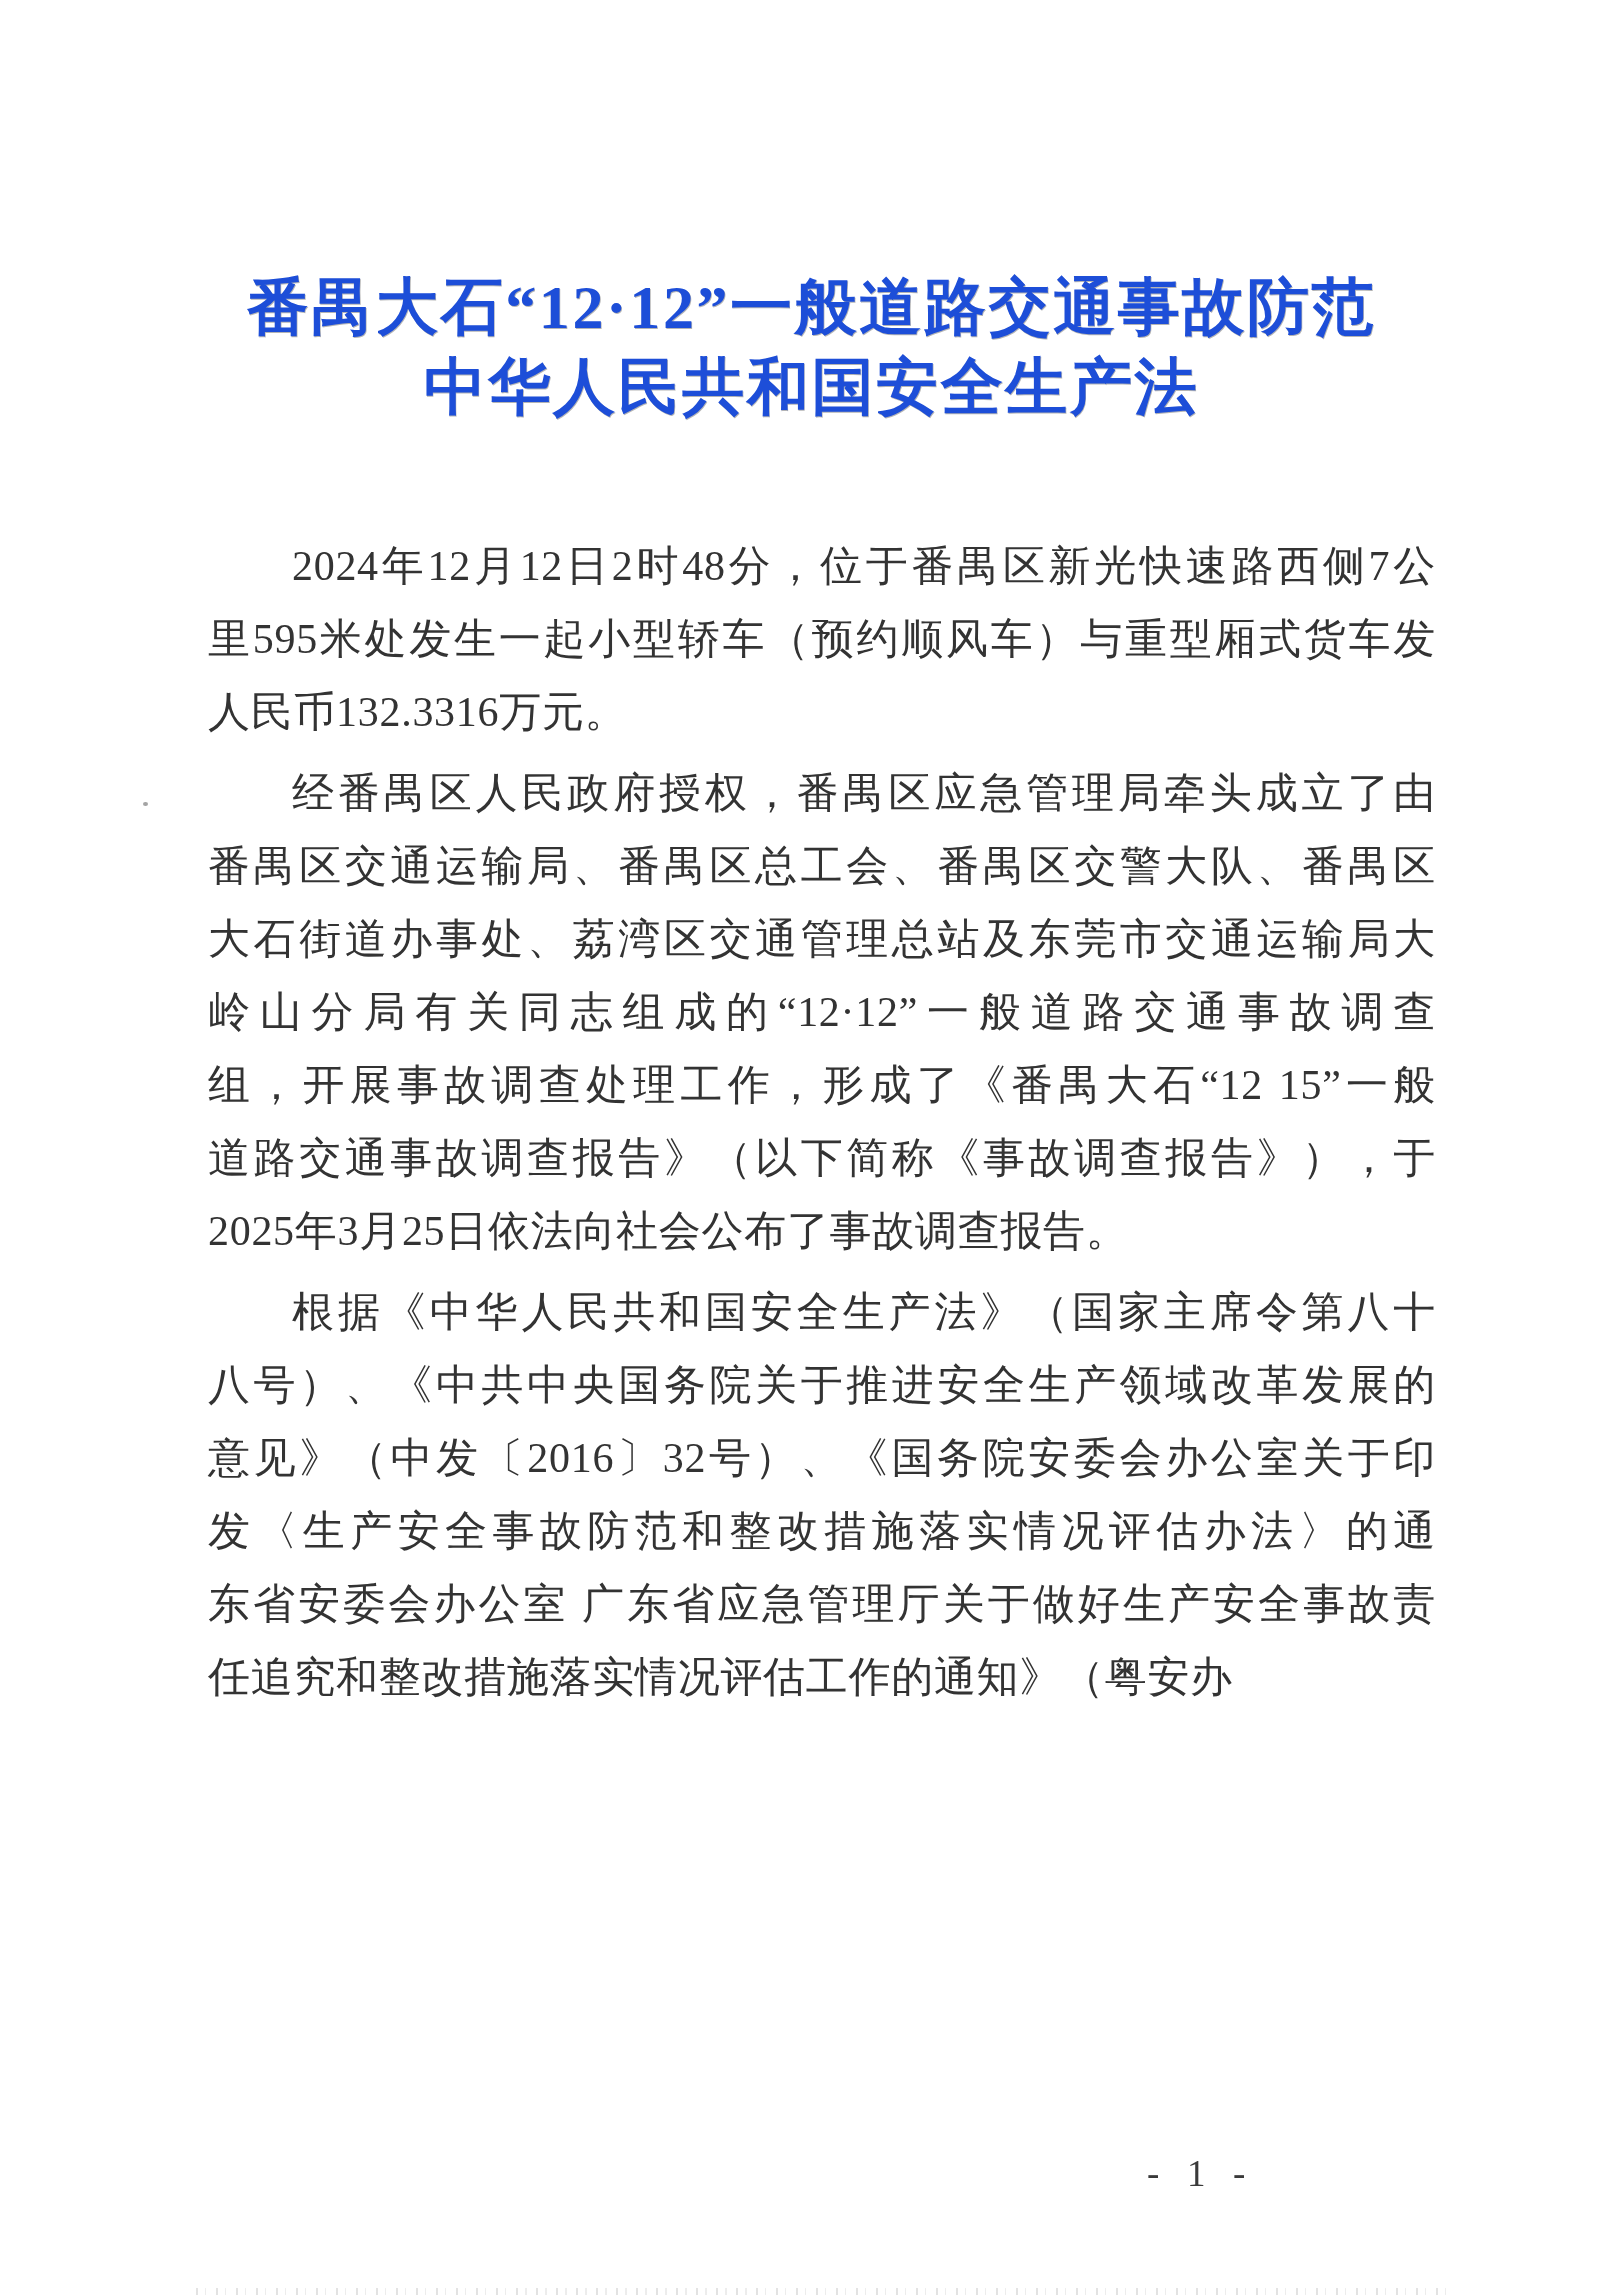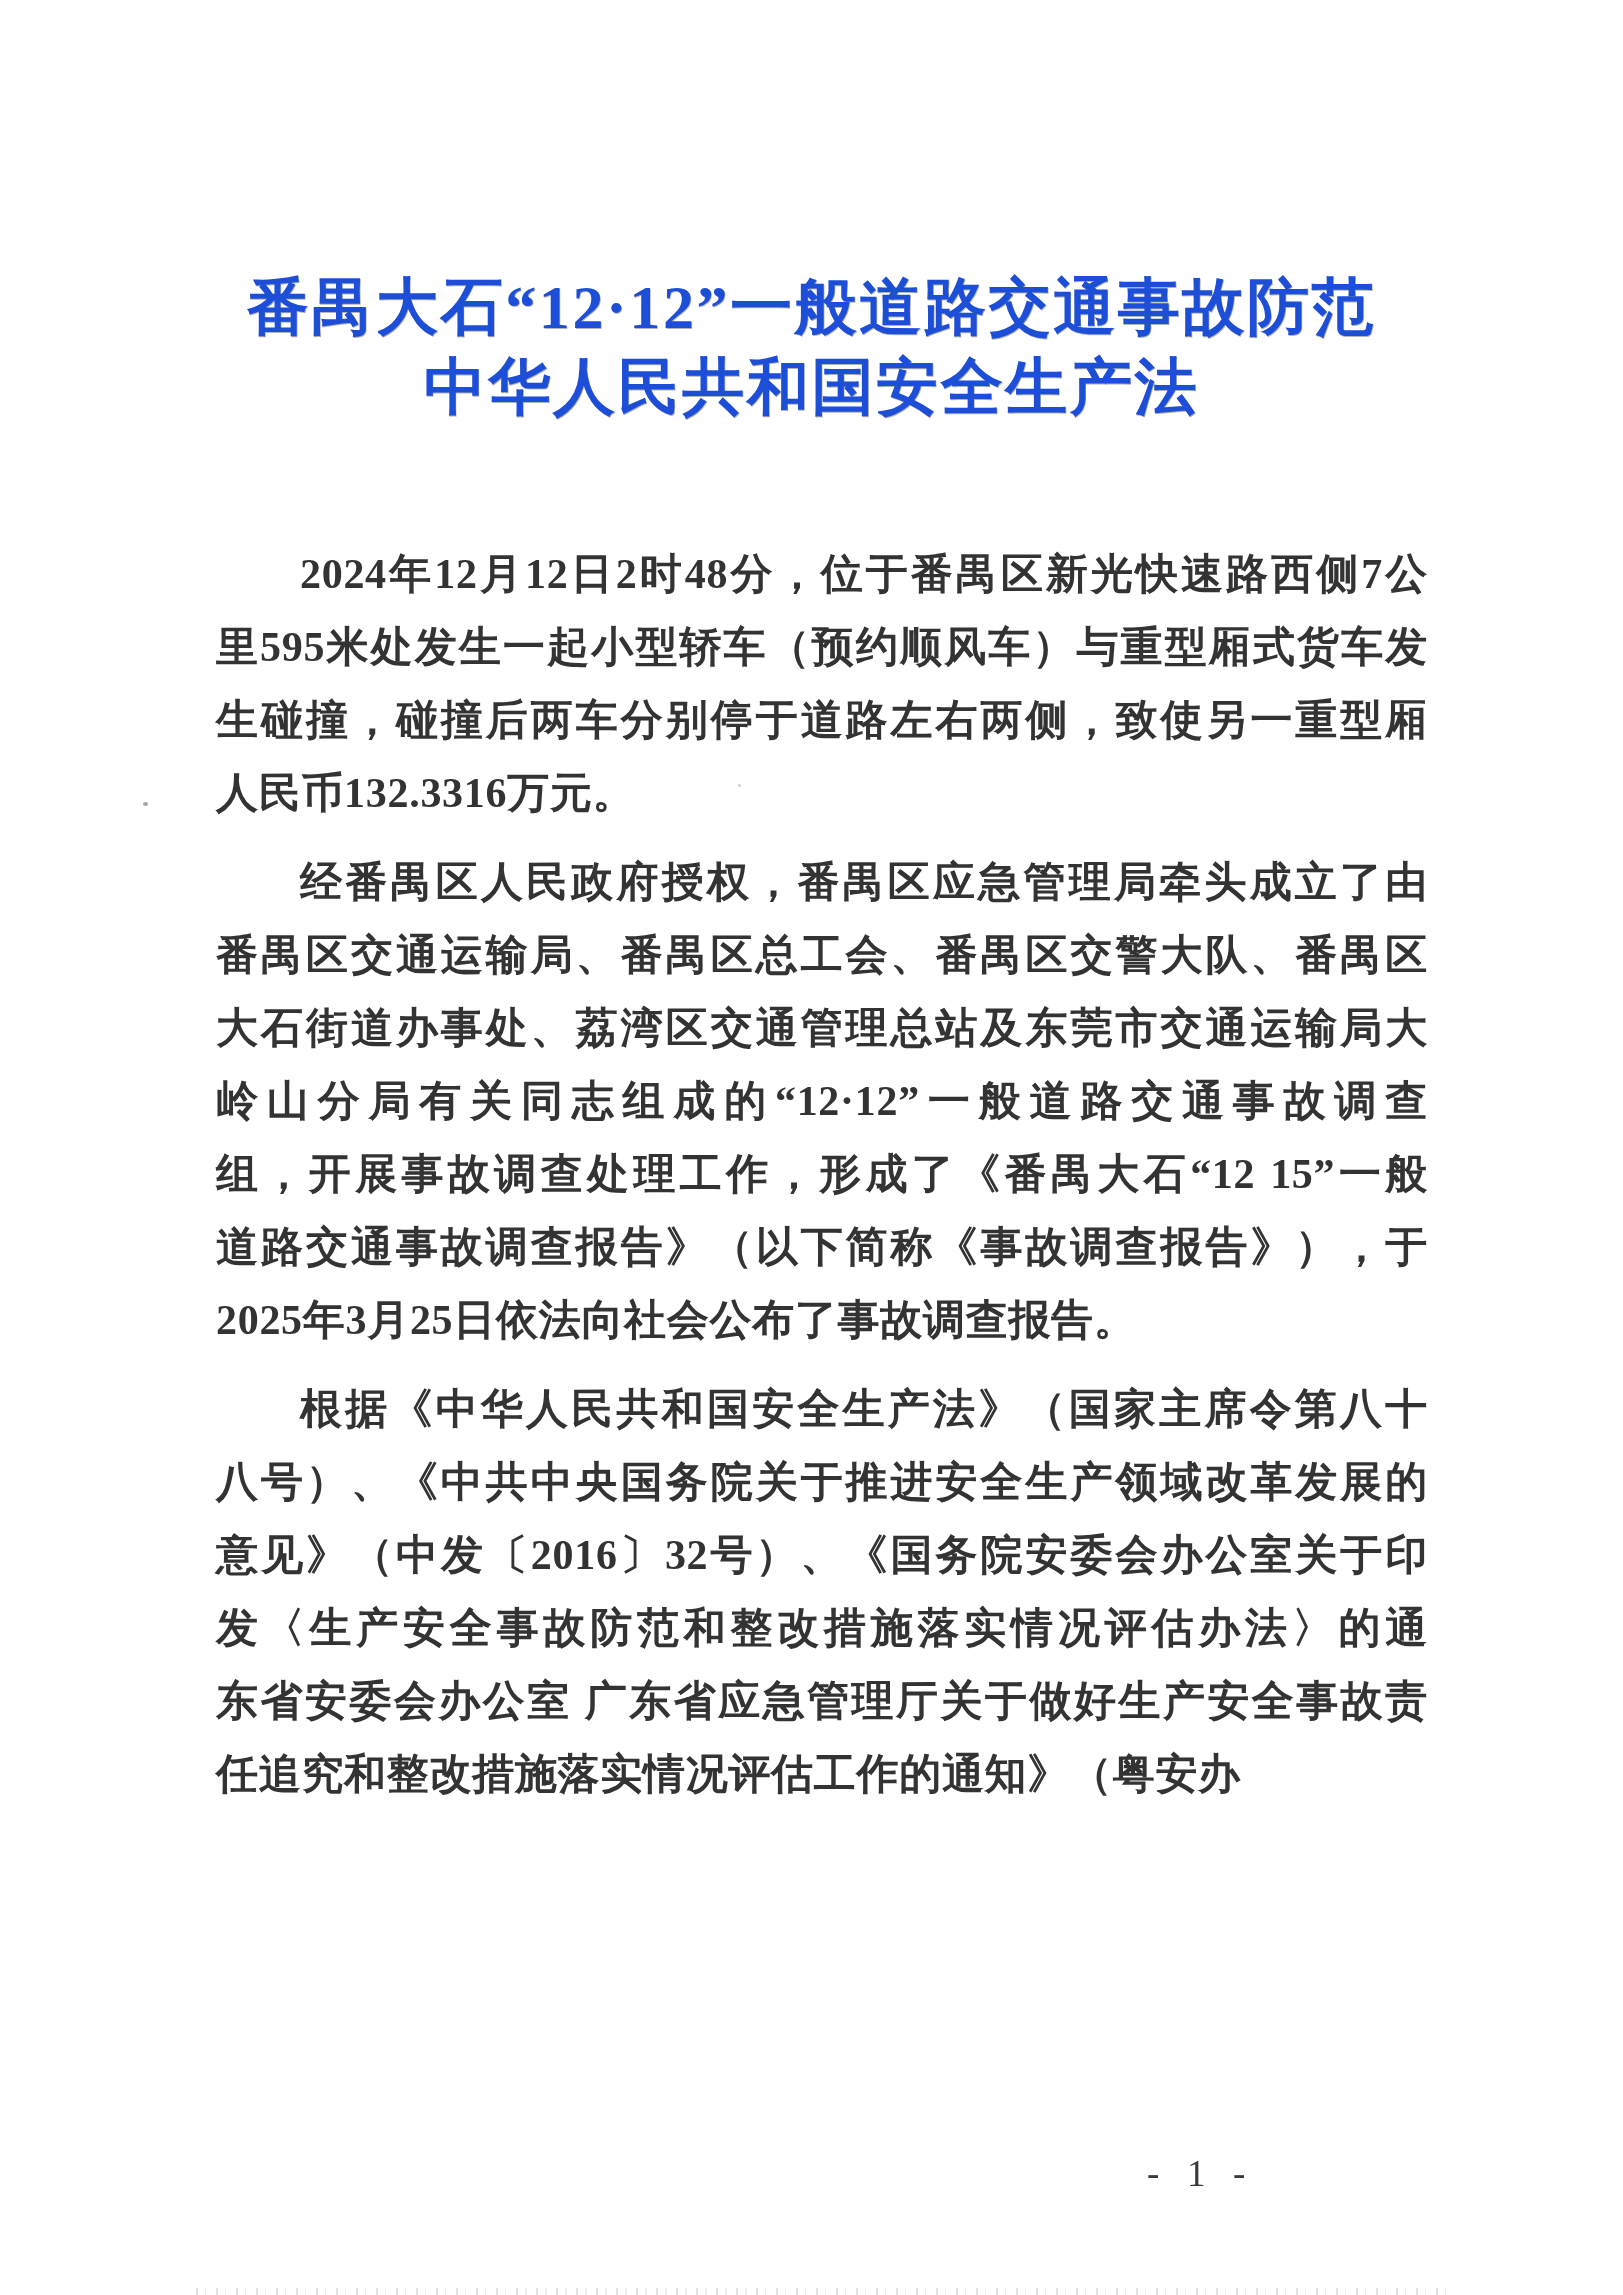--- a/index.html
+++ b/index.html
@@ -30,21 +30,21 @@
     text-shadow: 0.7px 0.7px 0 rgba(40,40,40,0.35);
   }
   .doc-body {
     position: absolute;
     top: 522px;
     left: 200px;
     width: 1244px;
     font-size: 42px;
     color: #333333;
   }
-  .para { margin: 16px; padding: 0; font-weight: bold; }
+  .para { margin: 8px; padding: 0; }
   .line {
     height: 73px;
     line-height: 73px;
     text-align: justify;
     text-align-last: justify;
     white-space: normal;
     letter-spacing: 0.7px;
   }
   .line.indent { text-indent: 2em; }
   .line.no-just {
@@ -96,21 +96,20 @@
   <div class="title-block">
     <div>番禺大石“12·12”一般道路交通事故防范</div>
     <div>中华人民共和国安全生产法</div>
   </div>
 
   <div class="doc-body">
 
     <div class="para">
       <div class="line indent">2024年12月12日2时48分，位于番禺区新光快速路西侧7公</div>
       <div class="line">里595米处发生一起小型轿车（预约顺风车）与重型厢式货车发</div>
-      <div class="line">生碰撞，碰撞后两车分别停于道路左右两侧，致使另一重型厢</div>
       <div class="line no-just">人民币132.3316万元。</div>
     </div>
 
     <div class="para">
       <div class="line indent">经番禺区人民政府授权，番禺区应急管理局牵头成立了由</div>
       <div class="line">番禺区交通运输局、番禺区总工会、番禺区交警大队、番禺区</div>
       <div class="line">大石街道办事处、荔湾区交通管理总站及东莞市交通运输局大</div>
       <div class="line">岭山分局有关同志组成的“12·12”一般道路交通事故调查</div>
       <div class="line">组，开展事故调查处理工作，形成了《番禺大石“12 15”一般</div>
       <div class="line">道路交通事故调查报告》（以下简称《事故调查报告》），于</div>

